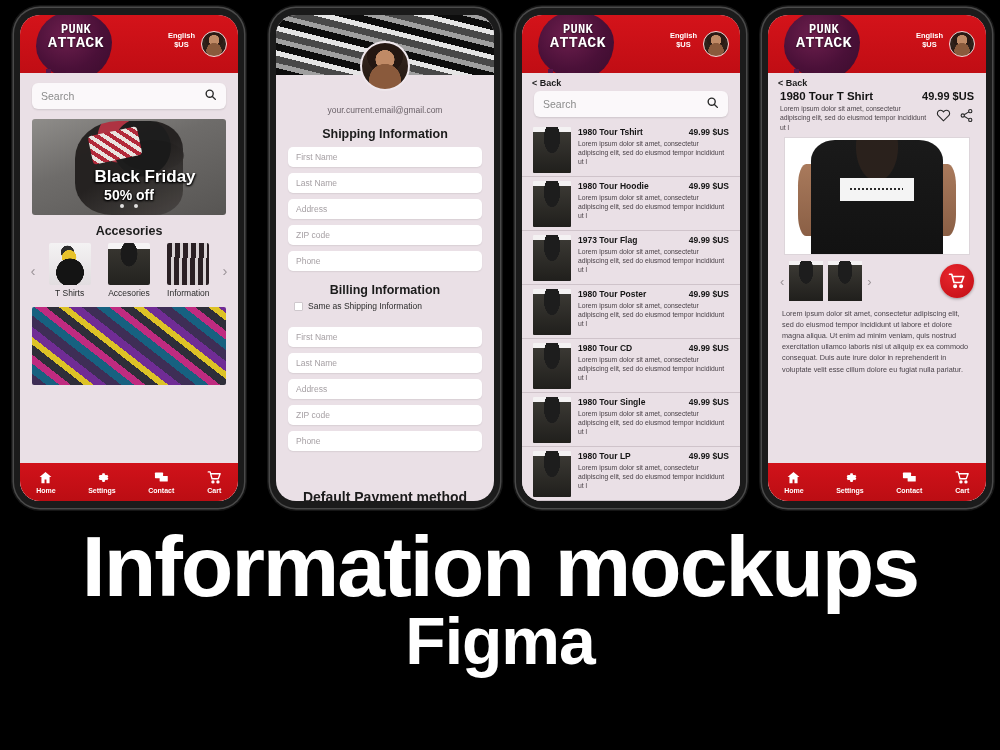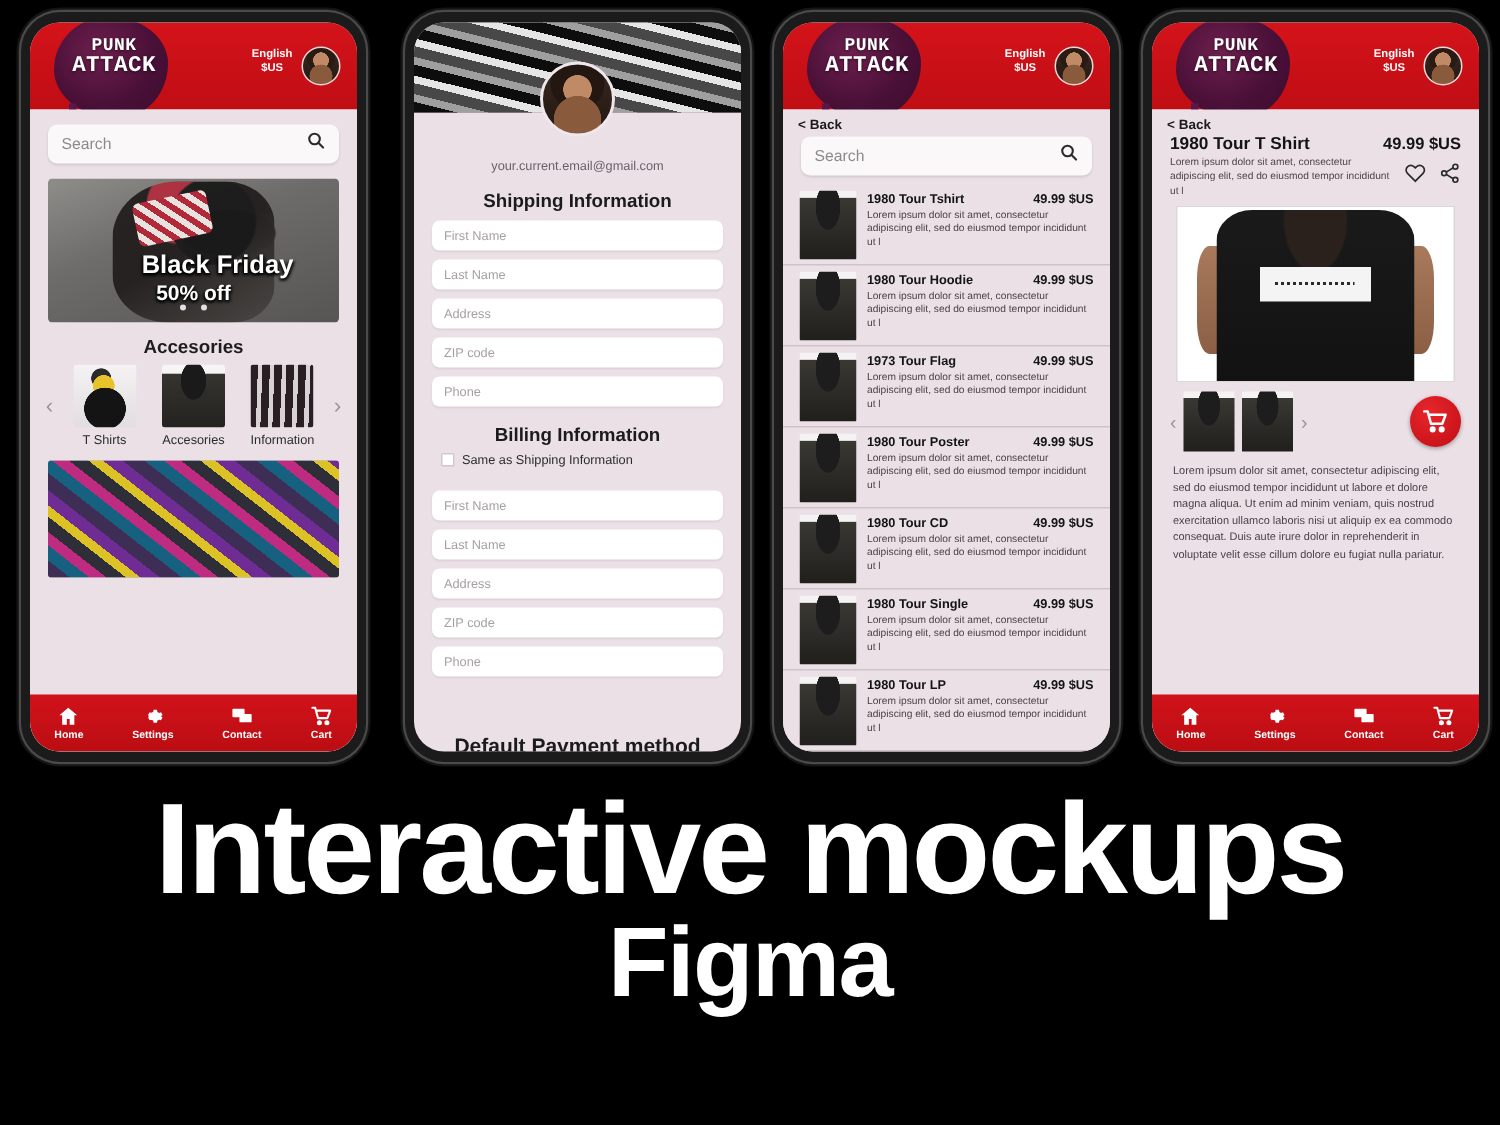--- a/index.html
+++ b/index.html
@@ -649,17 +649,17 @@
                 </svg>
             </span>
             <span class="tl">Cart</span>
           </div>
         </div>
       </div>
     </div>
   </div>
 
   <div class="caption">
-    <div class="c1">Interactive mockups</div>
+    <div class="c1">Information mockups</div>
     <div class="c2">Figma</div>
   </div>
 
 </div>
 
 </body></html>

